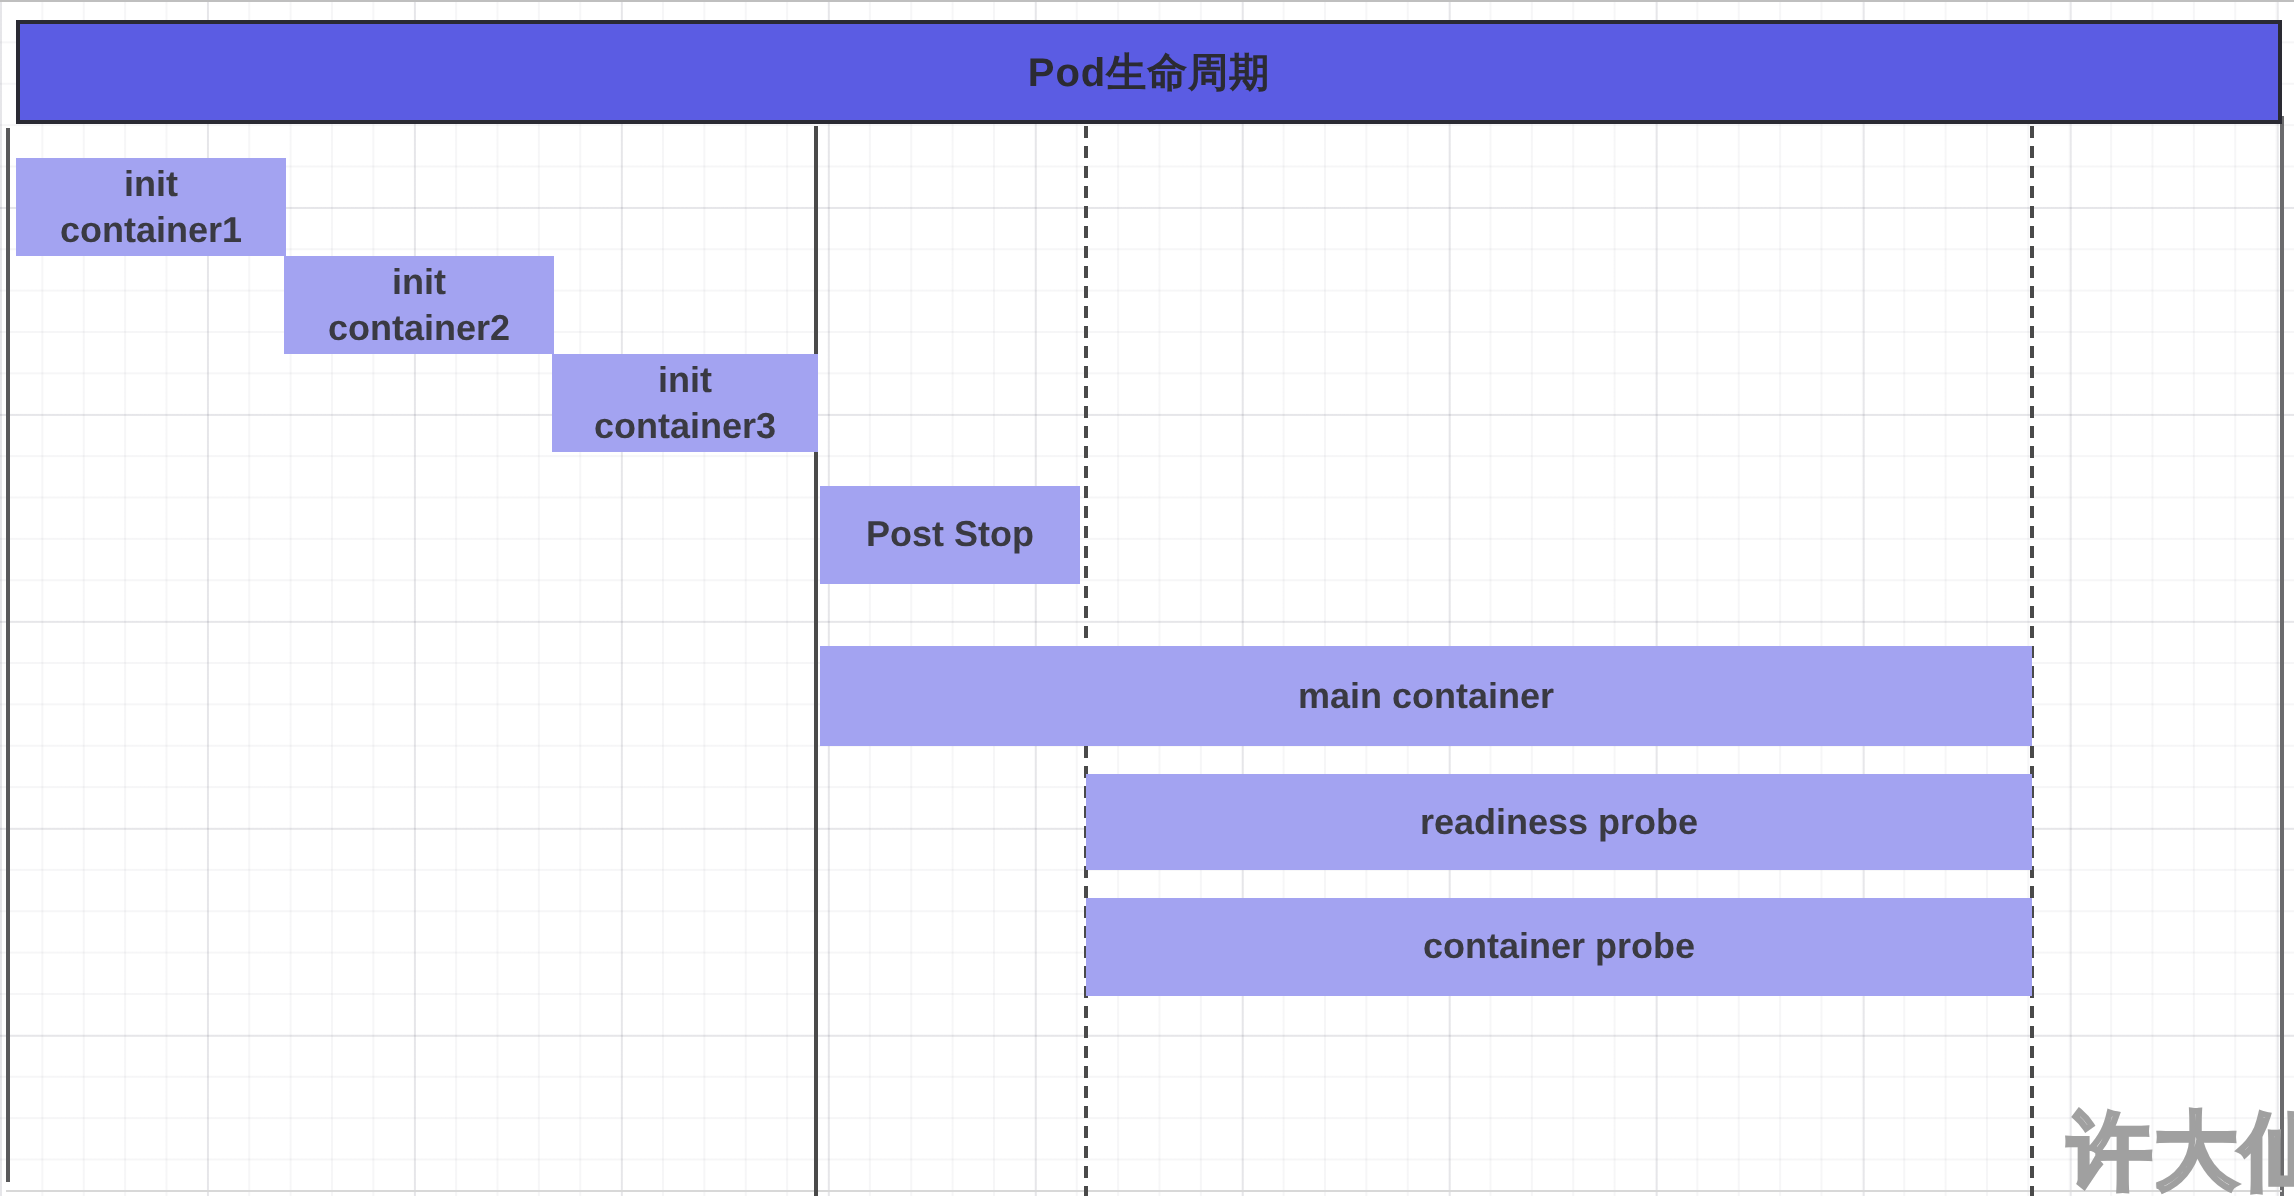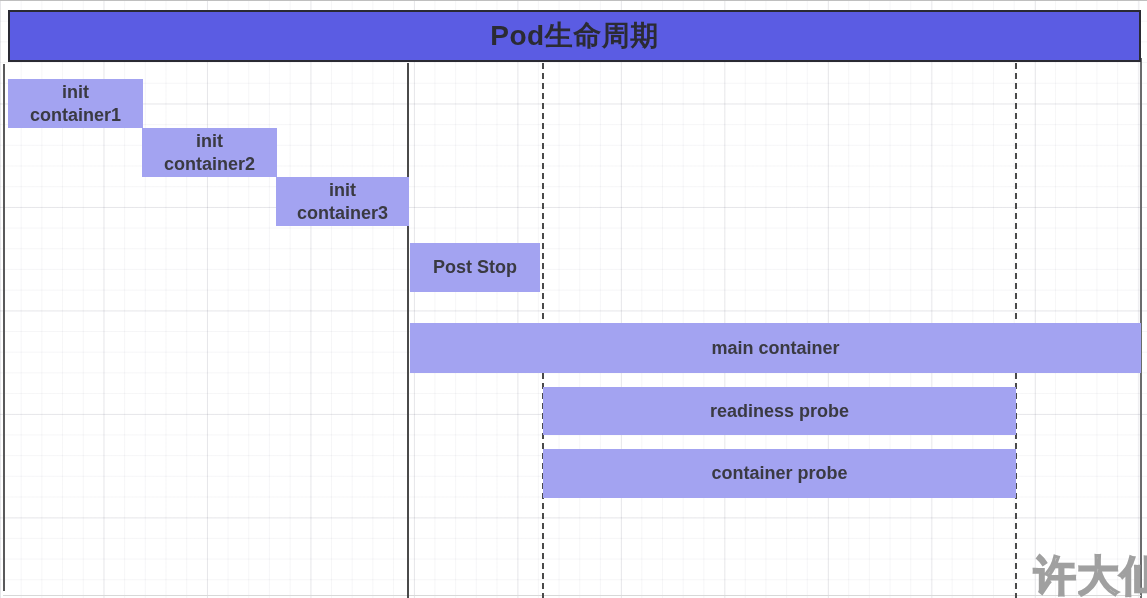--- a/index.html
+++ b/index.html
@@ -40,21 +40,21 @@
   
   .title-bar {
     position: absolute;
     left: 8px; top: 10px;
     width: 1133px; height: 52px;
     background: var(--title-fill);
     border: 2.5px solid var(--title-border);
     display: flex; align-items: center; justify-content: center;
   }
   .title-bar span {
-    font-size: 28px; font-weight: 700;
+    font-size: 20px; font-weight: 700;
     color: var(--title-text);
     letter-spacing: 0.5px;
   }
 
   
   .divider { position: absolute; top: 63px; height: 535px; width: 2px; }
   .divider.solid { background: var(--divider); }
   .divider.dashed {
     background-image: repeating-linear-gradient(
       to bottom, var(--divider) 0 6px, transparent 6px 10px);
@@ -73,21 +73,21 @@
   .bar span {
     font-size: 18px; font-weight: 700;
     color: var(--bar-text);
     line-height: 23px;
     white-space: pre-line;
   }
   .bar-init1     { left: 8px;    top: 79px;  width: 135px; height: 49px; }
   .bar-init2     { left: 142px;  top: 128px; width: 135px; height: 49px; }
   .bar-init3     { left: 276px;  top: 177px; width: 133px; height: 49px; }
   .bar-poststart { left: 410px;  top: 243px; width: 130px; height: 49px; }
-  .bar-main      { left: 410px;  top: 323px; width: 731px; height: 50px; }
+  .bar-main      { left: 410px;  top: 323px; width: 606px; height: 50px; }
   .bar-liveness  { left: 543px;  top: 387px; width: 473px; height: 48px; }
   .bar-readiness { left: 543px;  top: 449px; width: 473px; height: 49px; }
   .bar-prestop   { left: 1017px; top: 512px; width: 124px; height: 48px; }
 
   
   .watermark {
     position: absolute;
     left: 1034px; top: 548px;
     font-size: 42px; font-weight: 700;
     color: rgba(255,255,255,0.88);

